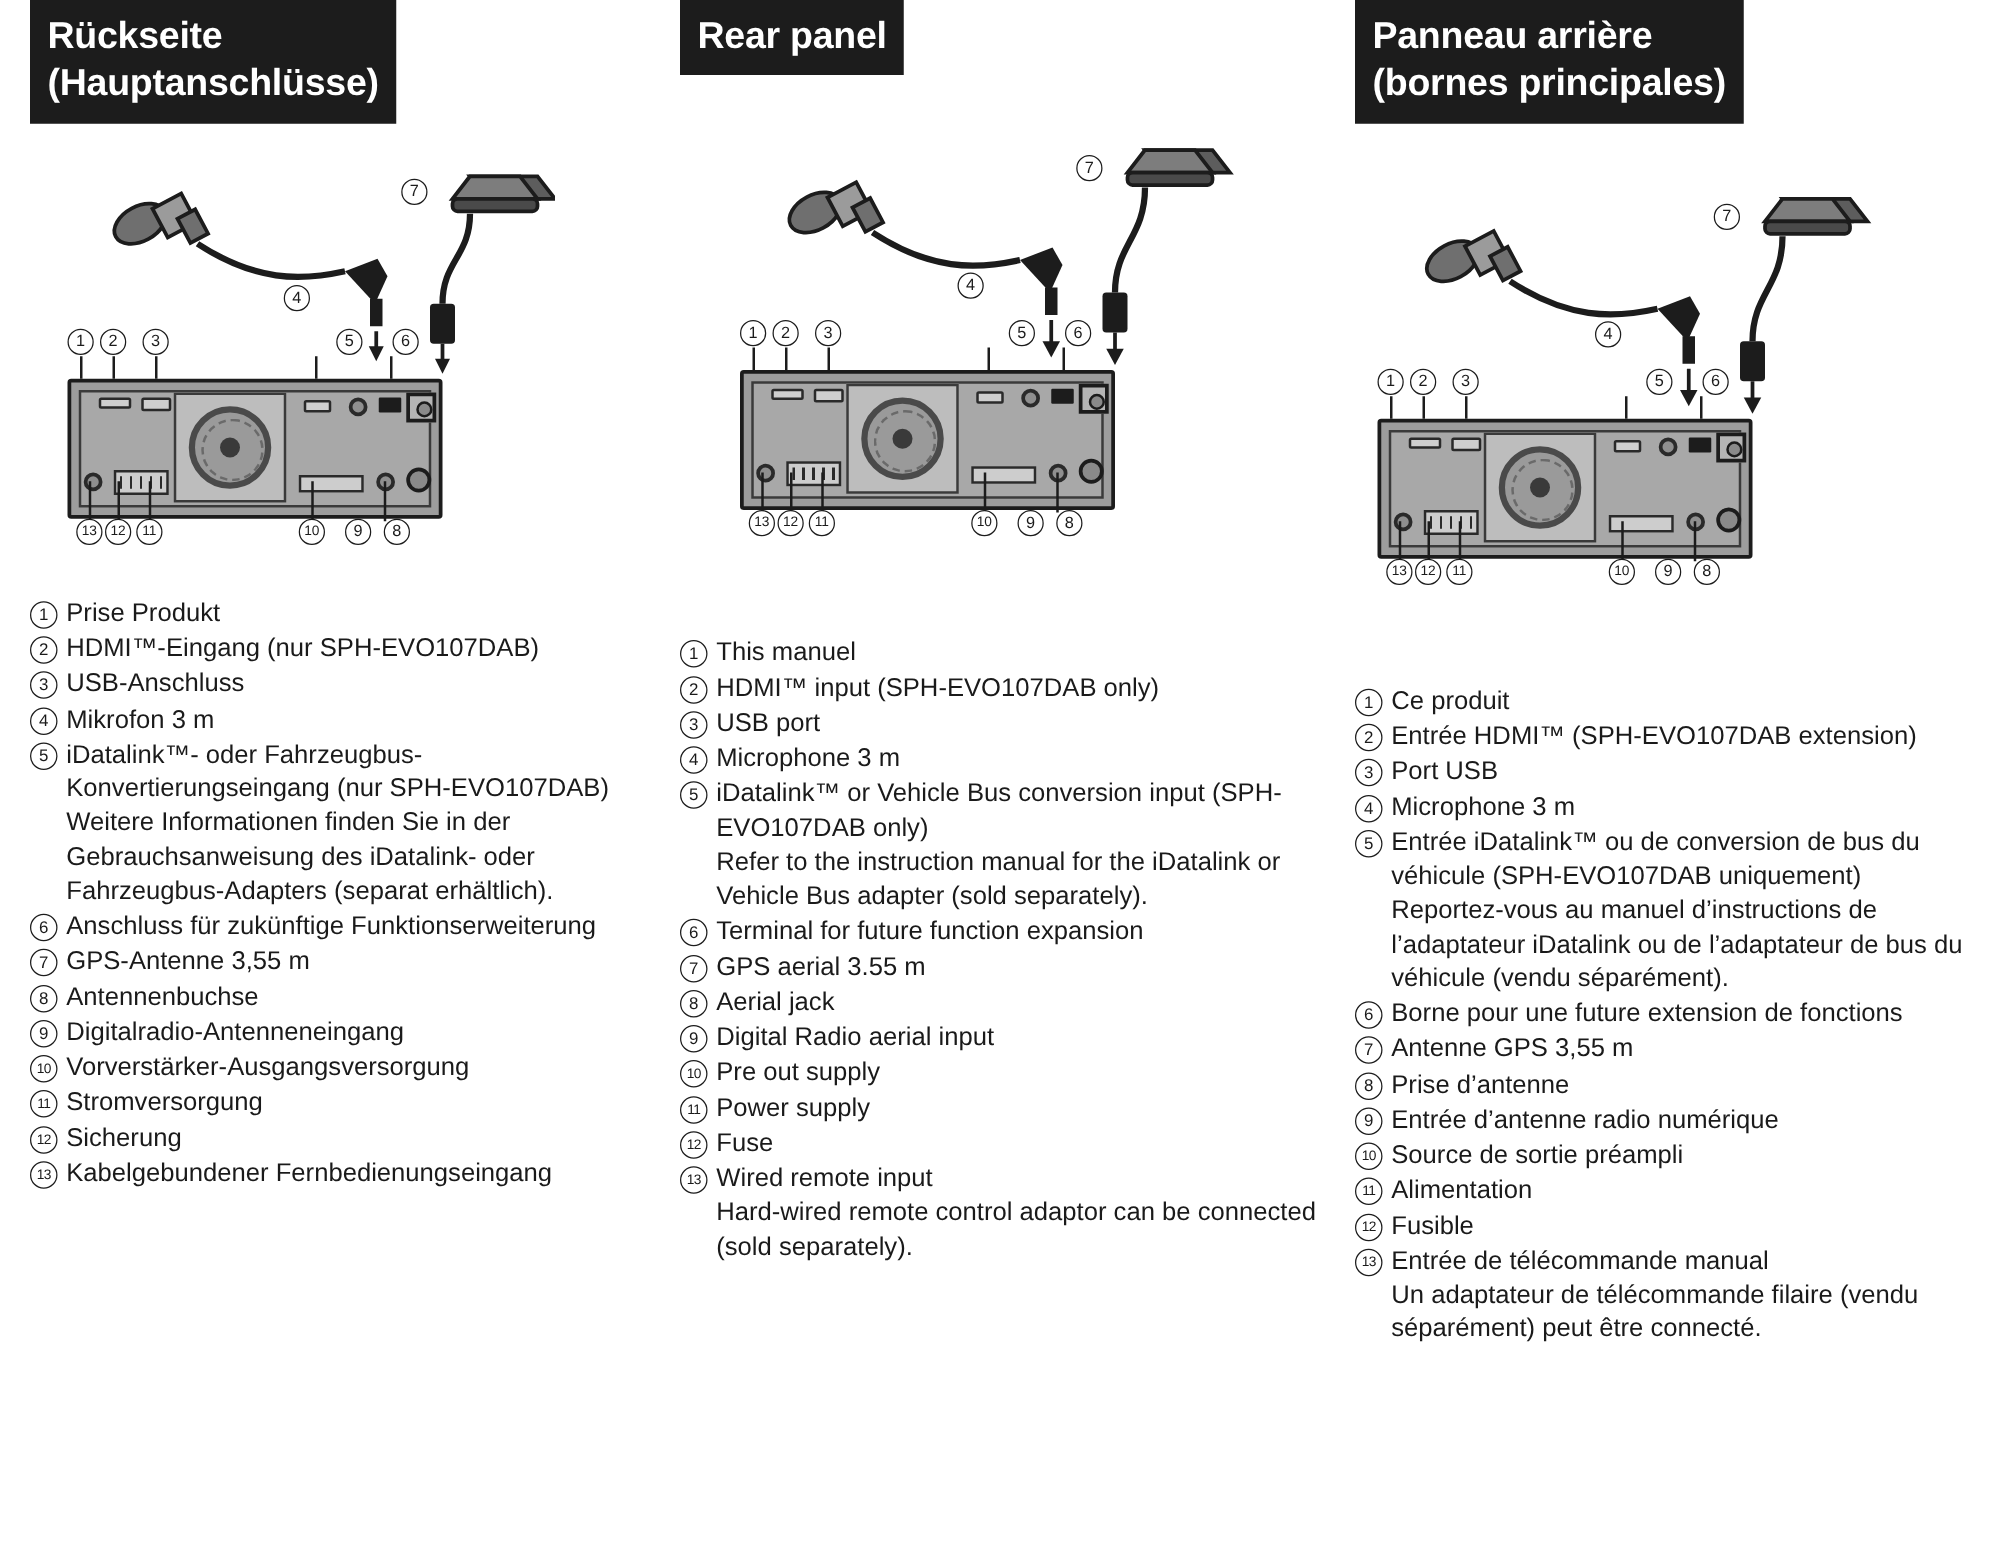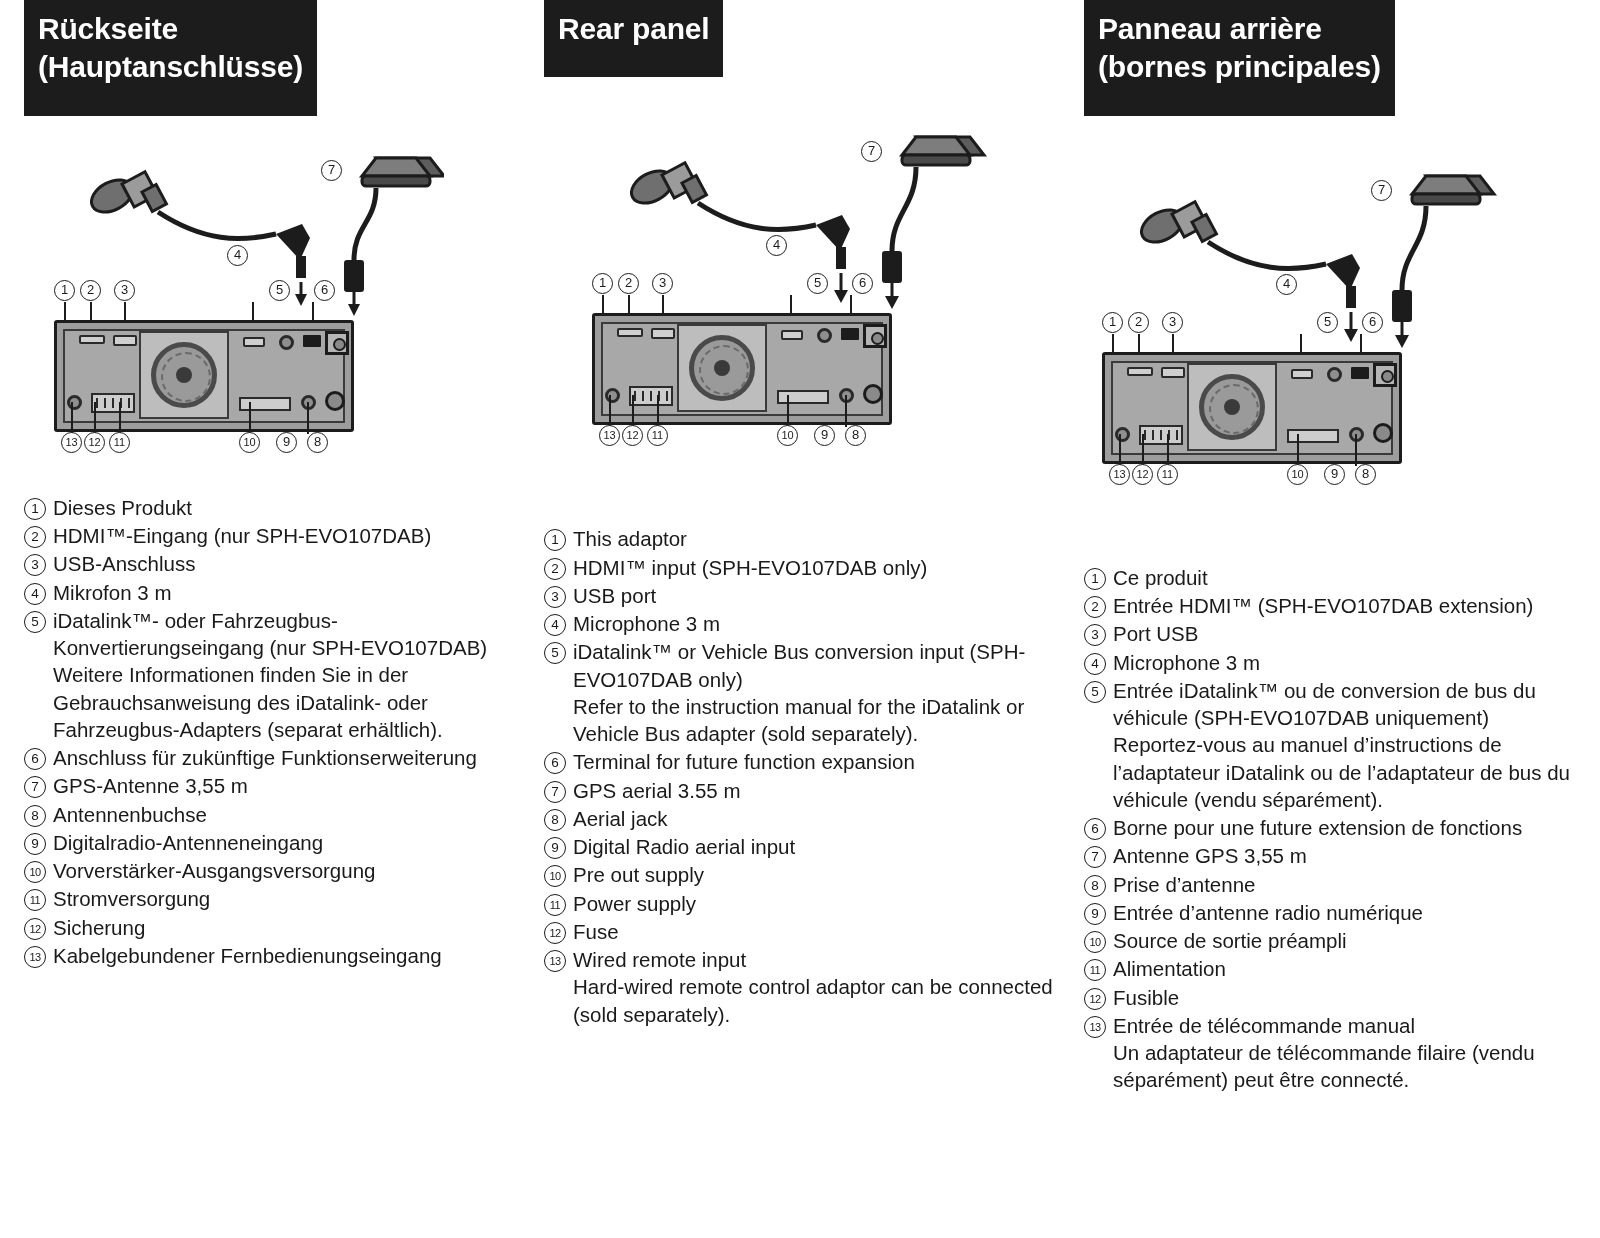--- a/index.html
+++ b/index.html
@@ -27,21 +27,21 @@
   .col-de { width: 520px; }
   .col-en { width: 540px; }
   .col-fr { width: 500px; }
 
   .title-bar {
     background: #1c1c1c;
     color: #ffffff;
     font-weight: bold;
     font-size: 30px;
     line-height: 1.28;
-    padding: 10px 14px 29px 14px;
+    padding: 10px 14px 12px 14px;
     display: inline-block;
     letter-spacing: -0.2px;
   }
   .title-bar .l2 { display: block; }
 
   .diagram {
     position: relative;
     height: 360px;
     margin-top: 14px;
   }
@@ -281,21 +281,21 @@
       <div class="lead v" style="left:225px; top:272px; height:32px;"></div>
       <div class="cnum sm" style="left:215px; top:302px;">10</div>
       <div class="lead v" style="left:283px; top:272px; height:32px;"></div>
       <div class="cnum" style="left:252px; top:302px;">9</div>
       <div class="cnum" style="left:283px; top:302px;">8</div>
     </div>
 
     <div class="list">
       <div class="item">
           <div class="bullet">1</div>
-          <div class="txt"><span class="itxt">Dieses Produkt</span></div>
+          <div class="txt"><span class="itxt">Prise Produkt</span></div>
         </div>
       <div class="item">
           <div class="bullet">2</div>
           <div class="txt"><span class="itxt">HDMI™-Eingang (nur SPH-EVO107DAB)</span></div>
         </div>
       <div class="item">
           <div class="bullet">3</div>
           <div class="txt"><span class="itxt">USB-Anschluss</span></div>
         </div>
       <div class="item">
@@ -412,21 +412,21 @@
       <div class="lead v" style="left:243px; top:292px; height:32px;"></div>
       <div class="cnum sm" style="left:233px; top:322px;">10</div>
       <div class="lead v" style="left:301px; top:292px; height:32px;"></div>
       <div class="cnum" style="left:270px; top:322px;">9</div>
       <div class="cnum" style="left:301px; top:322px;">8</div>
     </div>
 
     <div class="list" style="margin-top:62px;">
       <div class="item">
           <div class="bullet">1</div>
-          <div class="txt"><span class="itxt">This adaptor</span></div>
+          <div class="txt"><span class="itxt">This manuel</span></div>
         </div>
       <div class="item">
           <div class="bullet">2</div>
           <div class="txt"><span class="itxt">HDMI™ input (SPH-EVO107DAB only)</span></div>
         </div>
       <div class="item">
           <div class="bullet">3</div>
           <div class="txt"><span class="itxt">USB port</span></div>
         </div>
       <div class="item">

